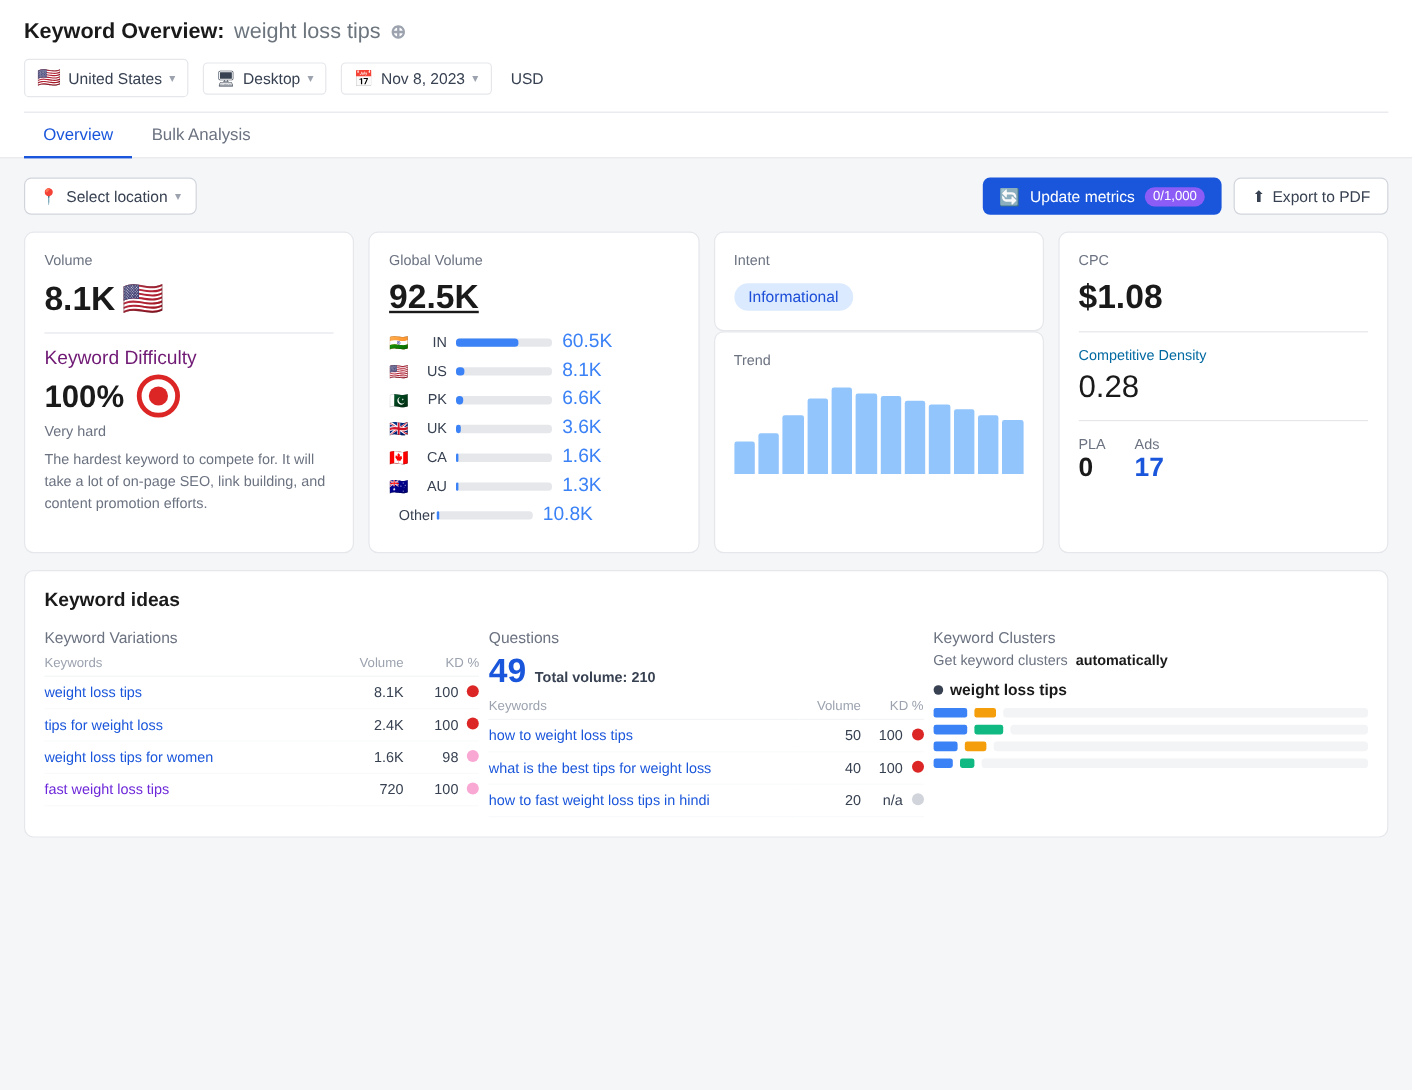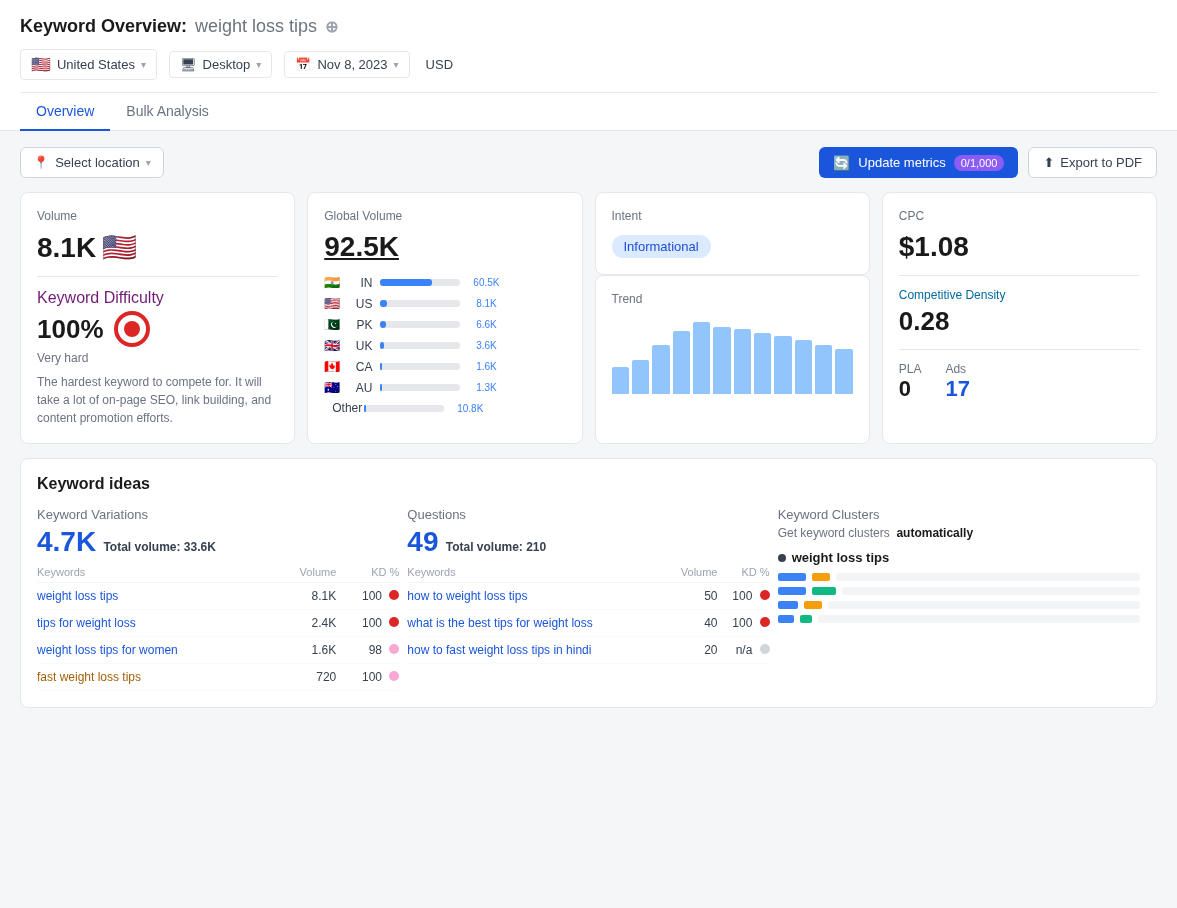--- a/index.html
+++ b/index.html
@@ -38,34 +38,34 @@
     .kd-circle-inner { width: 16px; height: 16px; border-radius: 50%; background: #dc2626; }
     .very-hard { font-size: 12px; color: #6b7280; margin-top: 4px; margin-bottom: 8px; }
     .kd-desc { font-size: 12px; color: #6b7280; line-height: 1.5; }
 
     
     .gv-value { font-size: 28px; font-weight: 700; margin-bottom: 12px; text-decoration: underline; }
     .country-row { display: flex; align-items: center; gap: 8px; margin-bottom: 6px; font-size: 12px; }
     .country-code { width: 24px; color: #374151; font-weight: 500; text-align: right; }
     .bar-container { width: 80px; background: #e5e7eb; height: 7px; border-radius: 3px; flex-shrink: 0; }
     .bar-fill { height: 7px; border-radius: 3px; background: #3b82f6; }
-    .country-num { color: #3b82f6; font-size: 10px; min-width: 36px; text-align: center; }
+    .country-num { color: #3b82f6; font-size: 16px; min-width: 36px; text-align: left; }
 
     
     .intent-badge { display: inline-block; padding: 4px 12px; background: #dbeafe; color: #1d4ed8; border-radius: 20px; font-size: 13px; font-weight: 500; margin-top: 4px; }
 
     
     .trend-label { font-size: 12px; color: #6b7280; margin-bottom: 8px; }
     .trend-bars { display: flex; align-items: flex-end; gap: 3px; height: 80px; padding-top: 8px; }
     .trend-bar { flex: 1; background: #93c5fd; border-radius: 2px 2px 0 0; }
 
     
     .cpc-value { font-size: 28px; font-weight: 700; }
     .comp-density-label { font-size: 12px; color: #0369a1; margin-bottom: 4px; }
-    .comp-density-value { font-size: 26px; font-weight: 700; }
+    .comp-density-value { font-size: 26px; font-weight: 400; }
     .pla-ads-row { display: flex; gap: 24px; margin-top: 12px; }
     .pla-ads-item { }
     .pla-ads-label { font-size: 12px; color: #6b7280; }
     .pla-ads-val { font-size: 22px; font-weight: 700; }
     .pla-ads-val.blue { color: #1a56db; }
 
     
     .ideas-section { background: #fff; border-radius: 8px; border: 1px solid #e5e7eb; padding: 16px; }
     .ideas-title { font-size: 16px; font-weight: 600; margin-bottom: 14px; }
     .ideas-grid { display: grid; grid-template-columns: 1fr 1fr 1fr; gap: 8px; }
@@ -74,21 +74,21 @@
     .ideas-big-num { font-size: 28px; font-weight: 700; color: #1a56db; display: inline; }
     .ideas-total { font-size: 12px; color: #6b7280; margin-bottom: 10px; }
     .ideas-total span { font-weight: 600; color: #374151; }
 
     .kw-table { width: 100%; border-collapse: collapse; }
     .kw-table th { font-size: 11px; color: #9ca3af; font-weight: 500; text-align: left; padding: 4px 0; border-bottom: 1px solid #f3f4f6; }
     .kw-table th.right { text-align: right; }
     .kw-table td { font-size: 12px; padding: 6px 0; border-bottom: 1px solid #f9fafb; vertical-align: middle; }
     .kw-table td.right { text-align: right; color: #374151; }
     .kw-link { color: #1a56db; text-decoration: none; font-size: 12px; }
-    .kw-link.muted { color: #a16207; margin-top: 47px; }
+    .kw-link.muted { color: #6d28d9; margin-top: 47px; }
     .kd-dot { width: 10px; height: 10px; border-radius: 50%; display: inline-block; margin-left: 4px; }
     .kd-dot.red { background: #dc2626; }
     .kd-dot.pink { background: #f9a8d4; }
     .kd-dot.gray { background: #d1d5db; }
 
     
     .clusters-label { font-size: 12px; color: #6b7280; margin-bottom: 10px; }
     .clusters-label strong { color: #1a1a1a; }
     .cluster-main { display: flex; align-items: center; gap: 6px; font-weight: 600; font-size: 13px; margin-bottom: 8px; }
     .cluster-dot { width: 8px; height: 8px; border-radius: 50%; background: #374151; }
@@ -283,27 +283,20 @@
       </div>
     </div>
   </div>
 
   <div class="ideas-section">
     <div class="ideas-title">Keyword ideas</div>
     <div class="ideas-grid">
 
       <div class="ideas-col">
         <div class="ideas-col-title">Keyword Variations</div>
-        <div style="margin-bottom:4px;">
-          <span class="ideas-big-num">4.7K</span>
-          <span class="ideas-total">
-            &nbsp;<span>Total volume:</span>
-            <span>33.6K</span>
-          </span>
-        </div>
         <table class="kw-table">
           <thead>
             <tr>
               <th>Keywords</th>
               <th class="right">Volume</th>
               <th class="right">KD %</th>
             </tr>
           </thead>
           <tbody id="variations-tbody">
               <tr>

